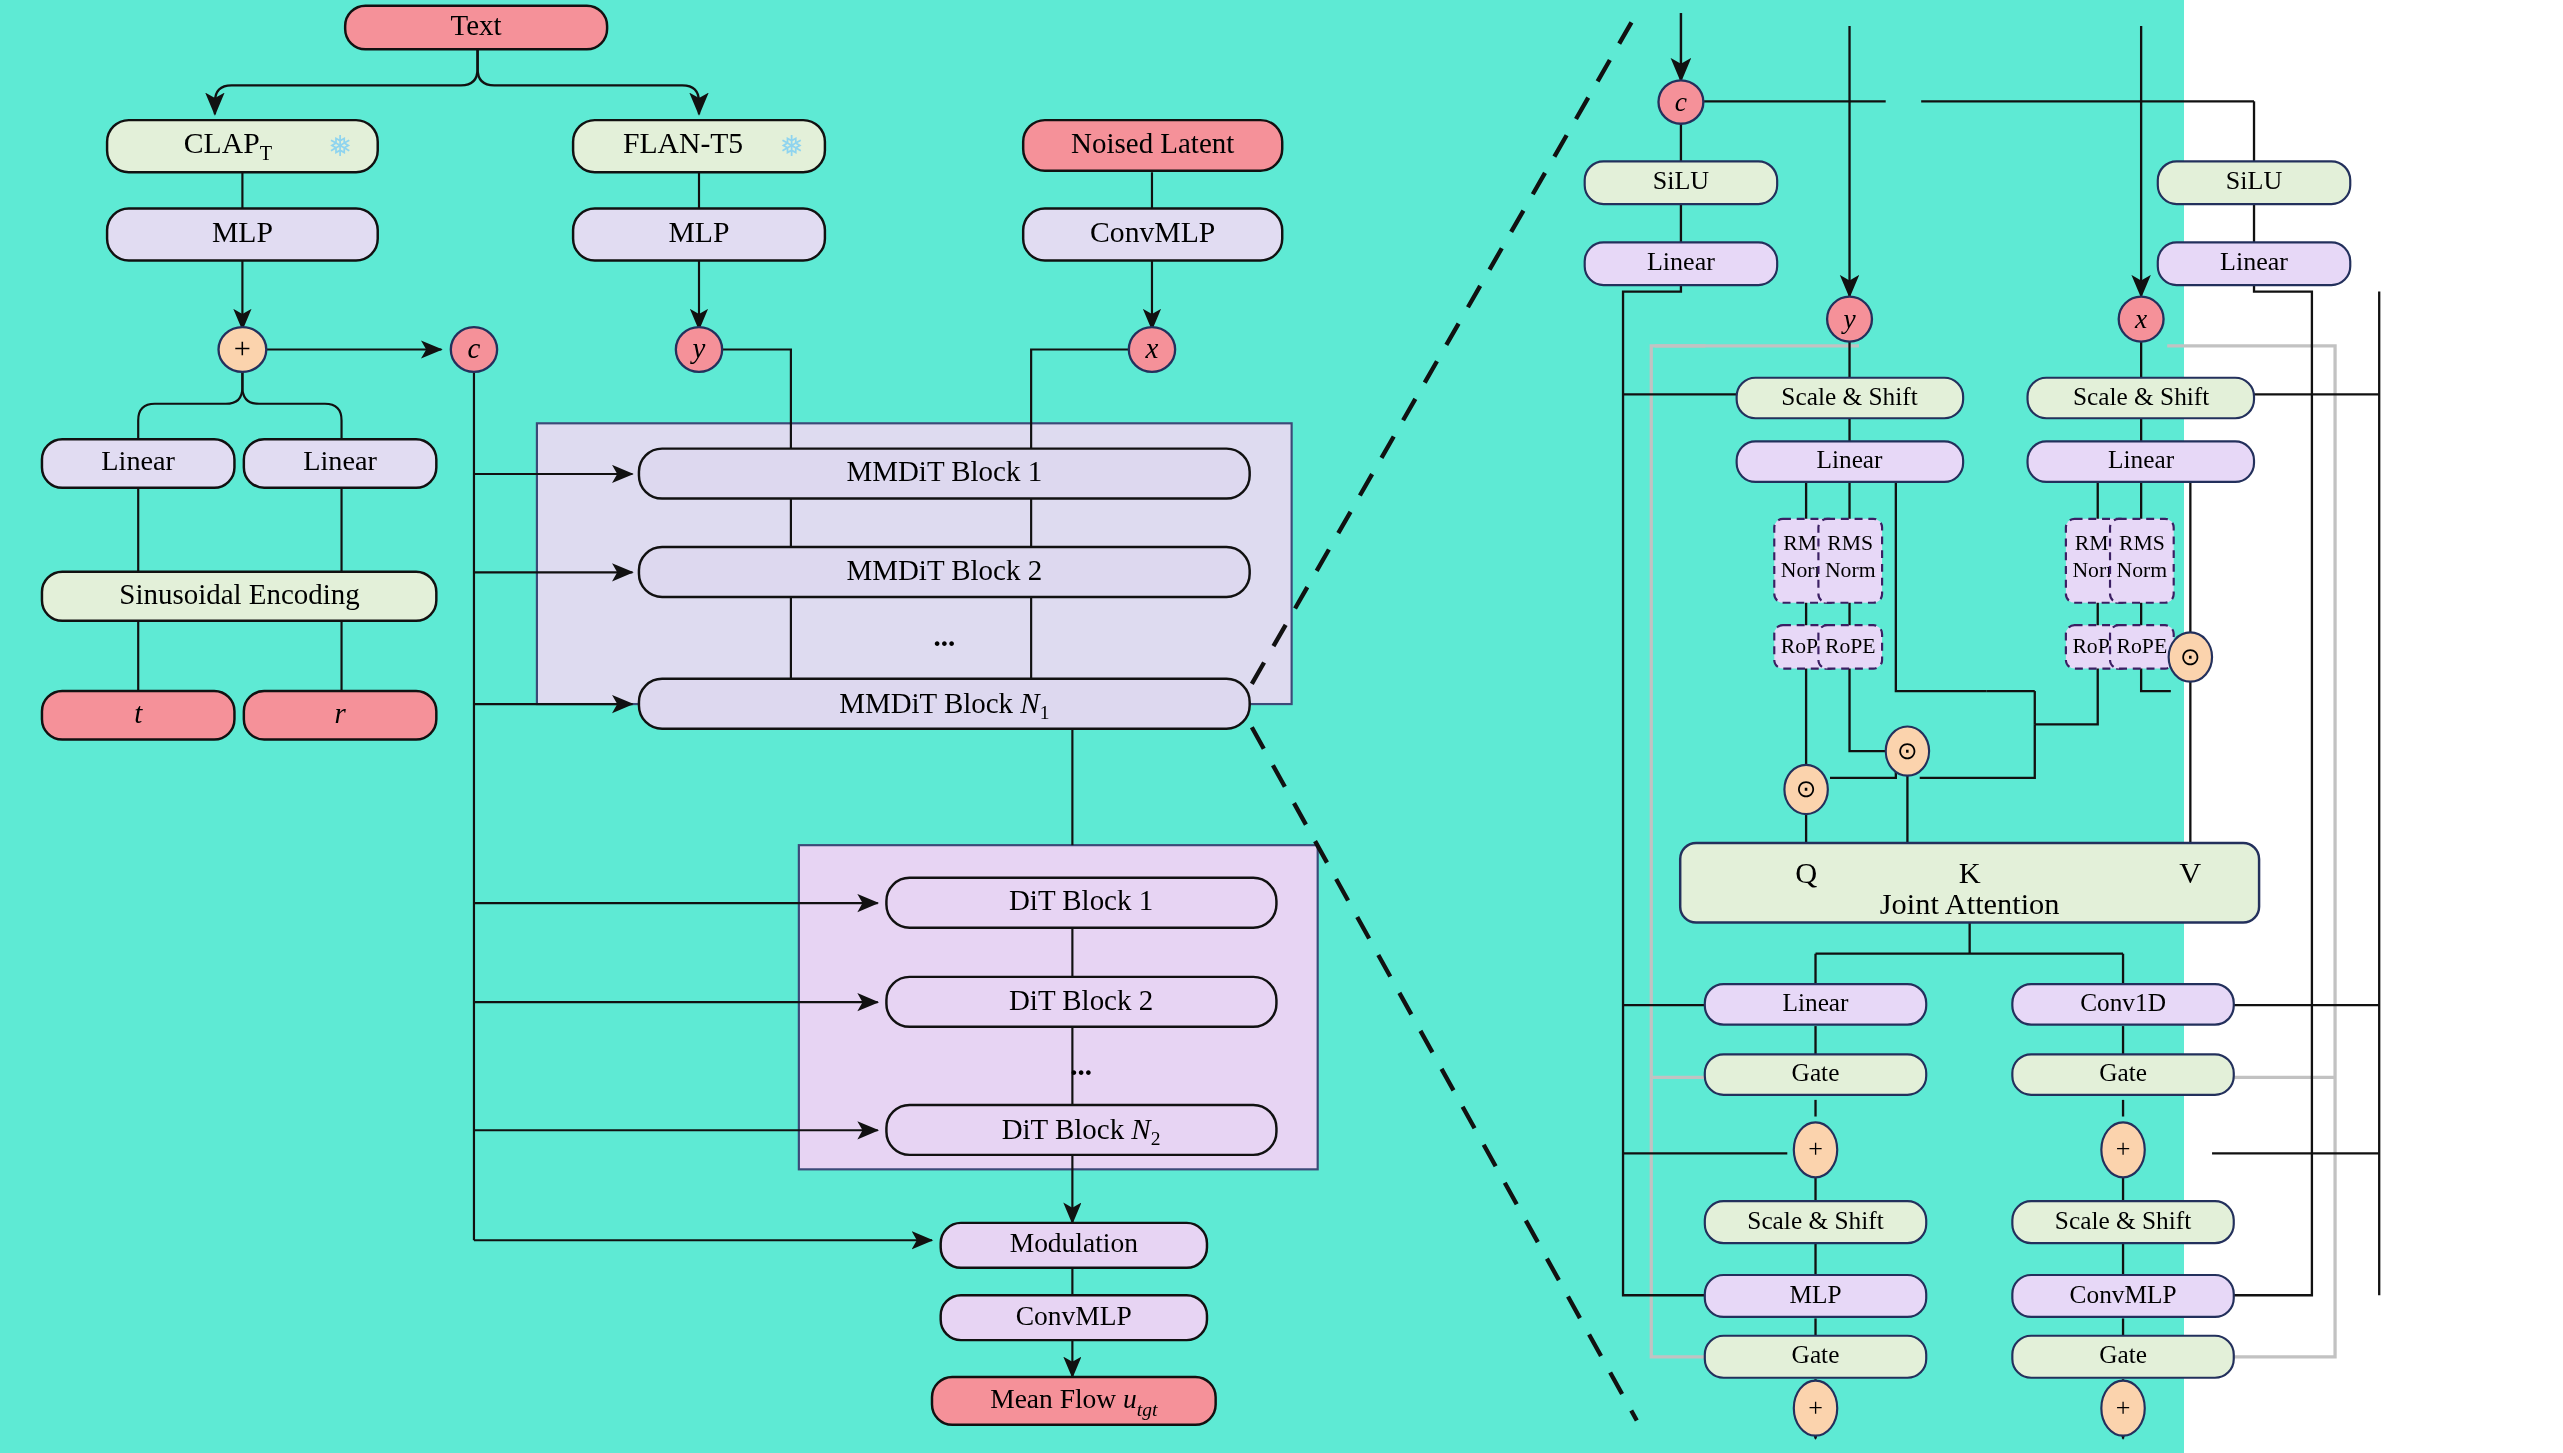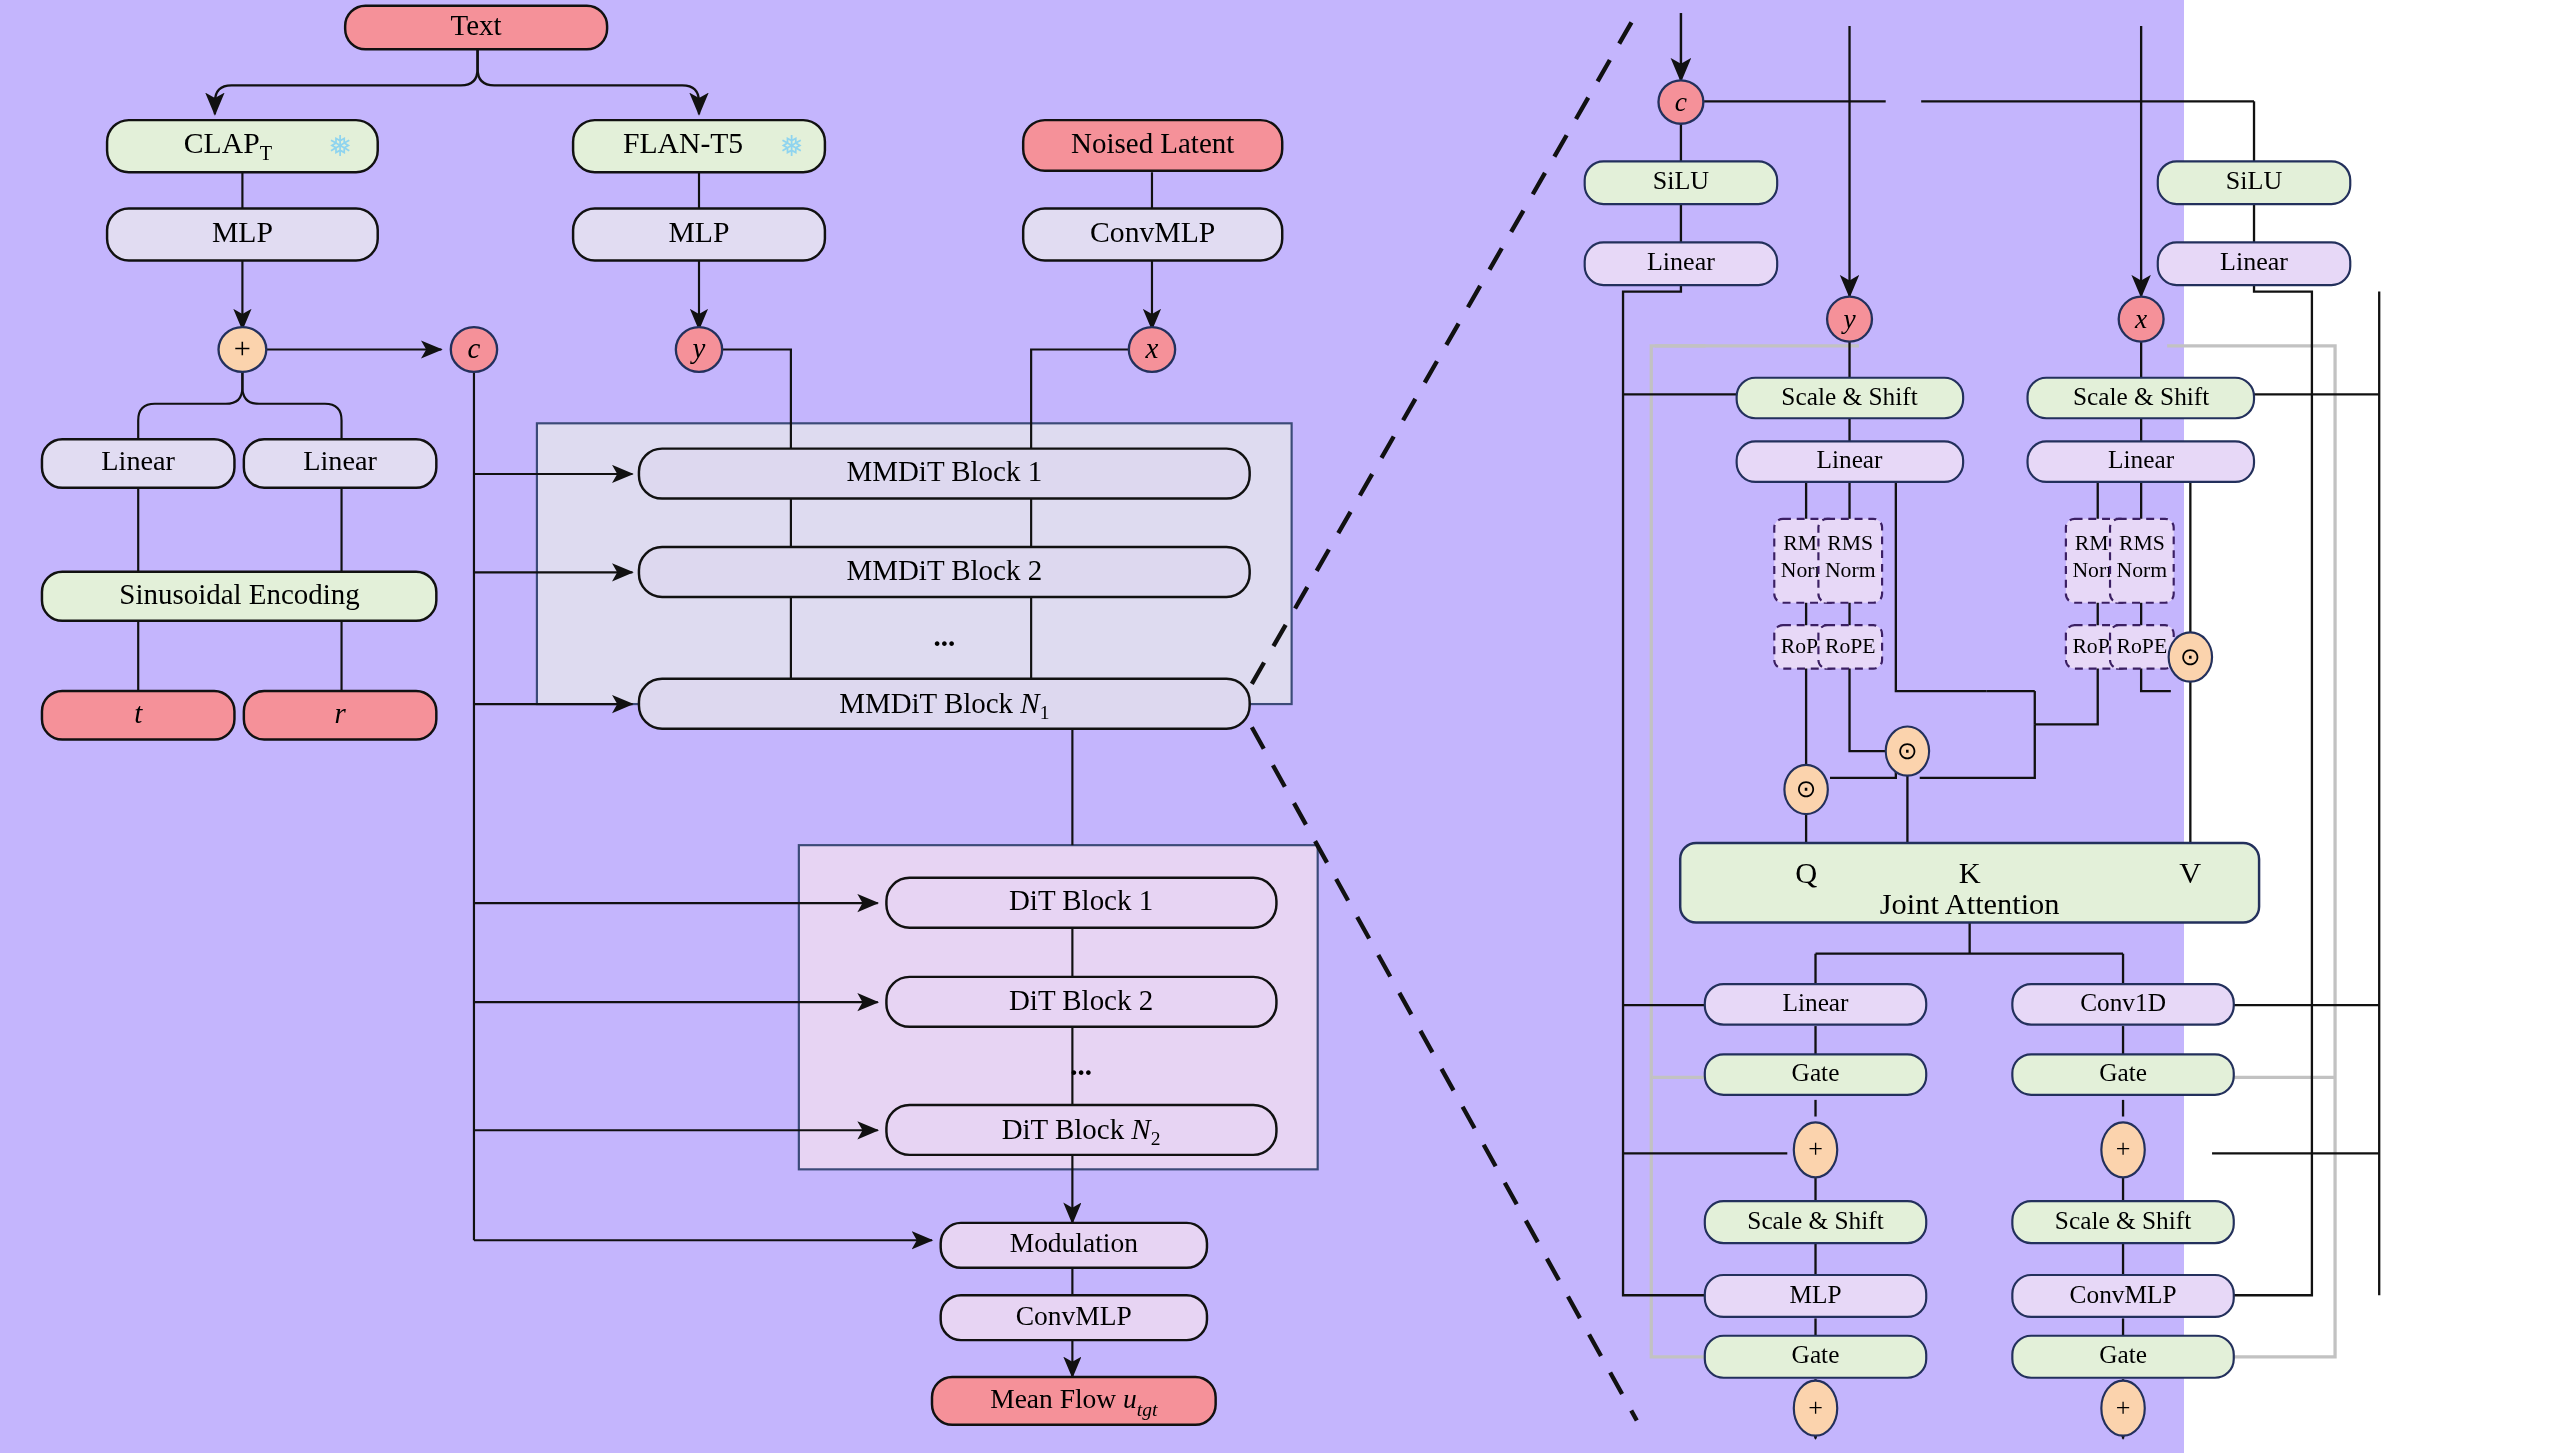--- a/index.html
+++ b/index.html
@@ -1,16 +1,16 @@
 <!DOCTYPE html>
 <html style="font-size:11.6px"><head>
 <meta charset="utf-8">
 <style>
   html,body{margin:0;padding:0;background:#ffffff;}
-  #stage{position:relative;width:2184px;height:1453px;background:#c4b5fd;
+  #stage{position:relative;width:2184px;height:1453px;background:#5eead4;
          font-family:"Liberation Serif", serif;}
   svg{display:block;}
   .lbl{font-family:"Liberation Serif", serif; dominant-baseline:middle; text-anchor:middle;}
   .it{font-style:italic;}
 </style>
 </head>
 <body>
 
 <div id="stage">
 <svg width="2563" height="1453" viewBox="0 0 3542 2008" xmlns="http://www.w3.org/2000/svg">

